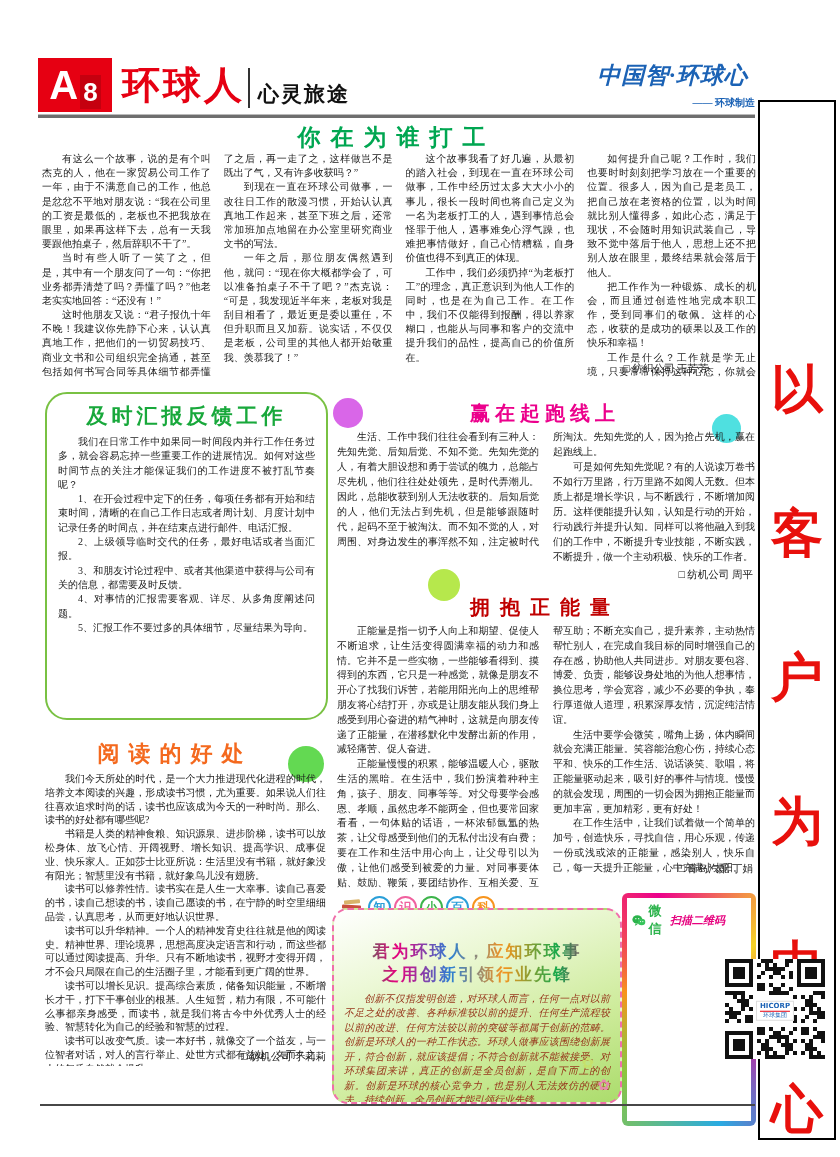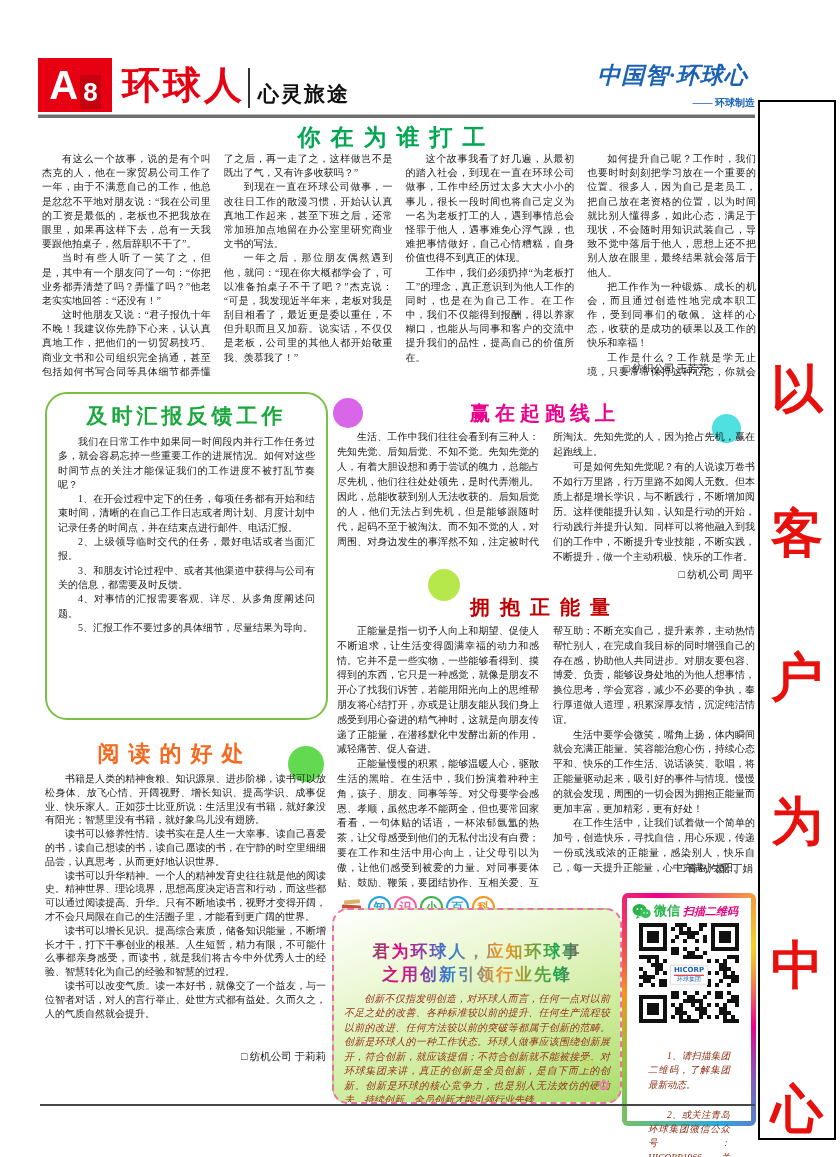--- a/index.html
+++ b/index.html
@@ -77,21 +77,21 @@
               -webkit-background-clip:text;background-clip:text;color:transparent;}
   }
   .kb-body{margin-top:6px;font-size:10px;line-height:1.45;color:#96341a;font-style:italic;text-align:justify;}
   .kb-body p{margin:0;text-indent:2em;}
   .kb-flower{position:absolute;font-size:15px;color:#e887ae;}
   
   .qr-wrap{position:absolute;left:622px;top:893px;width:134px;height:233px;border-radius:6px;
            background:conic-gradient(from 45deg,#f5d327,#ec008c,#29abe2,#8cc63f,#f7941d,#ec008c,#f5d327);
            padding:5px;box-sizing:border-box;}
   .qr-inner{background:#fff;width:100%;height:100%;box-sizing:border-box;padding:4px 5px;
-            display:flex;flex-direction:column;align-items:center;}
+            display:flex;flex-direction:row;align-items:center;}
   .qr-head{display:flex;align-items:center;gap:3px;align-self:flex-start;}
   .wechat-label{color:#2bb34b;font-weight:bold;font-size:13px;font-family:"DejaVu Sans",sans-serif;
                 text-shadow:0 0 1px #fff;}
   .scan-label{color:#e6007e;font-weight:bold;font-size:11px;font-style:italic;
               font-family:"DejaVu Sans",sans-serif;white-space:nowrap;text-align:center;}
   .qr-code{position:relative;margin-top:3px;}
   .qr-logo{position:absolute;left:50%;top:50%;transform:translate(-50%,-50%);background:#fff;
            padding:1px 3px;text-align:center;border:1px solid #ddd;}
   .qr-logo .l1{font-size:7px;font-weight:bold;color:#1b62b5;font-family:"DejaVu Sans",sans-serif;line-height:1.1;}
   .qr-logo .l2{font-size:6px;color:#1b62b5;border-top:1px solid #e60012;line-height:1.3;}
@@ -167,20 +167,21 @@
       <p>正能量是指一切予人向上和期望、促使人不断追求，让生活变得圆满幸福的动力和感情。它并不是一些实物，一些能够看得到、摸得到的东西，它只是一种感觉，就像是朋友不开心了找我们诉苦，若能用阳光向上的思维帮朋友将心结打开，亦或是让朋友能从我们身上感受到用心奋进的精气神时，这就是向朋友传递了正能量，在潜移默化中发酵出新的作用，减轻痛苦、促人奋进。</p>
       <p>正能量慢慢的积累，能够温暖人心，驱散生活的黑暗。在生活中，我们扮演着种种主角，孩子、朋友、同事等等。对父母要学会感恩、孝顺，虽然忠孝不能两全，但也要常回家看看，一句体贴的话语，一杯浓郁氤氲的热茶，让父母感受到他们的无私付出没有白费；要在工作和生活中用心向上，让父母引以为傲，让他们感受到被爱的力量。对同事要体贴、鼓励、鞭策，要团结协作、互相关爱、互帮互助；不断充实自己，提升素养，主动热情帮忙别人，在完成自我目标的同时增强自己的存在感，协助他人共同进步。对朋友要包容、博爱、负责，能够设身处地的为他人想事情，换位思考，学会宽容，减少不必要的争执，奉行厚道做人道理，积累深厚友情，沉淀纯洁情谊。</p>
       <p>生活中要学会微笑，嘴角上扬，体内瞬间就会充满正能量。笑容能治愈心伤，持续心态平和、快乐的工作生活、说话谈笑、歌唱，将正能量驱动起来，吸引好的事件与情境。慢慢的就会发现，周围的一切会因为拥抱正能量而更加丰富，更加精彩，更有好处！</p>
       <p>在工作生活中，让我们试着做一个简单的加号，创造快乐，寻找自信，用心乐观，传递一份或浅或浓的正能量，感染别人，快乐自己，每一天提升正能量，心中充满小太阳。</p>
     </div>
   <div class="sig" style="position:absolute;left:545px;top:862px;width:208px;font-size:10.5px;">□ 青岛汽配 丁娟</div>
 
   <div class="dot dot-green"></div>
   <div class="art-title t-reading">阅读的好处</div>
   <div class="body-text reading-body">
+      <p>我们今天所处的时代，是一个大力推进现代化进程的时代，培养文本阅读的兴趣，形成读书习惯，尤为重要。如果说人们往往喜欢追求时尚的话，读书也应该成为今天的一种时尚。那么、读书的好处都有哪些呢?</p>
       <p>书籍是人类的精神食粮、知识源泉、进步阶梯，读书可以放松身体、放飞心情、开阔视野、增长知识、提高学识、成事促业、快乐家人。正如莎士比亚所说：生活里没有书籍，就好象没有阳光；智慧里没有书籍，就好象鸟儿没有翅膀。</p>
       <p>读书可以修养性情。读书实在是人生一大幸事。读自己喜爱的书，读自己想读的书，读自己愿读的书，在宁静的时空里细细品尝，认真思考，从而更好地认识世界。</p>
       <p>读书可以升华精神。一个人的精神发育史往往就是他的阅读史。精神世界、理论境界，思想高度决定语言和行动，而这些都可以通过阅读提高、升华。只有不断地读书，视野才变得开阔，才不会只局限在自己的生活圈子里，才能看到更广阔的世界。</p>
       <p>读书可以增长见识。提高综合素质，储备知识能量，不断增长才干，打下干事创业的根基。人生短暂，精力有限，不可能什么事都亲身感受，而读书，就是我们将古今中外优秀人士的经验、智慧转化为自己的经验和智慧的过程。</p>
       <p>读书可以改变气质。读一本好书，就像交了一个益友，与一位智者对话，对人的言行举止、处世方式都有益处。久而久之，人的气质自然就会提升。</p>
     </div>
   <div class="sig sig-inline" style="position:absolute;left:160px;top:1050px;width:166px;font-size:10.5px;margin:0;">□ 纺机公司 于莉莉</div>
 
   <div class="kb-head">
     <svg width="26" height="22" viewBox="0 0 26 22">

